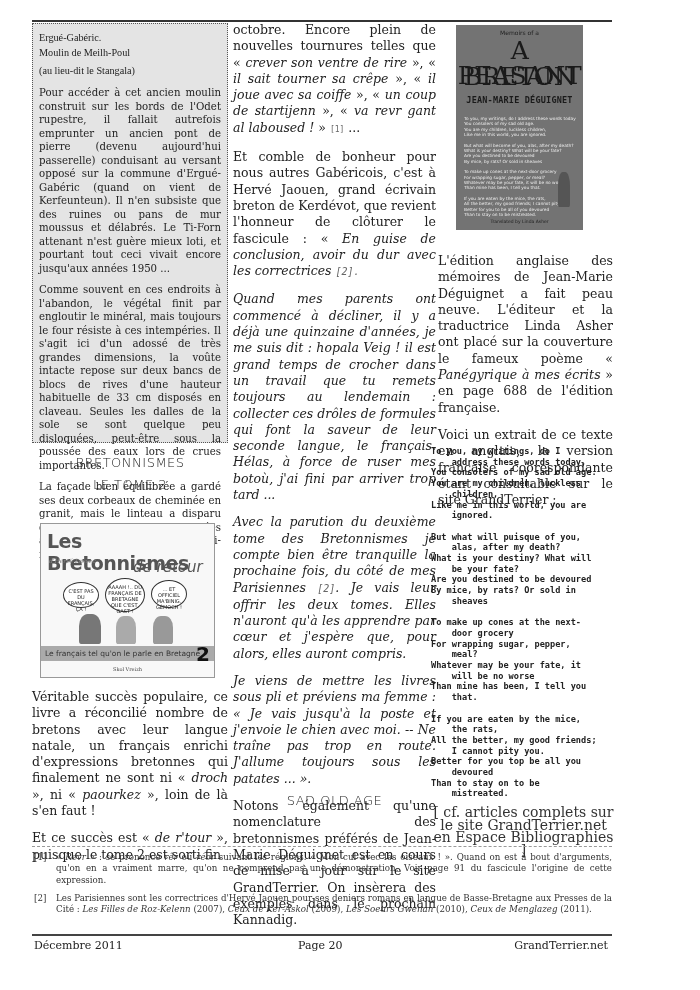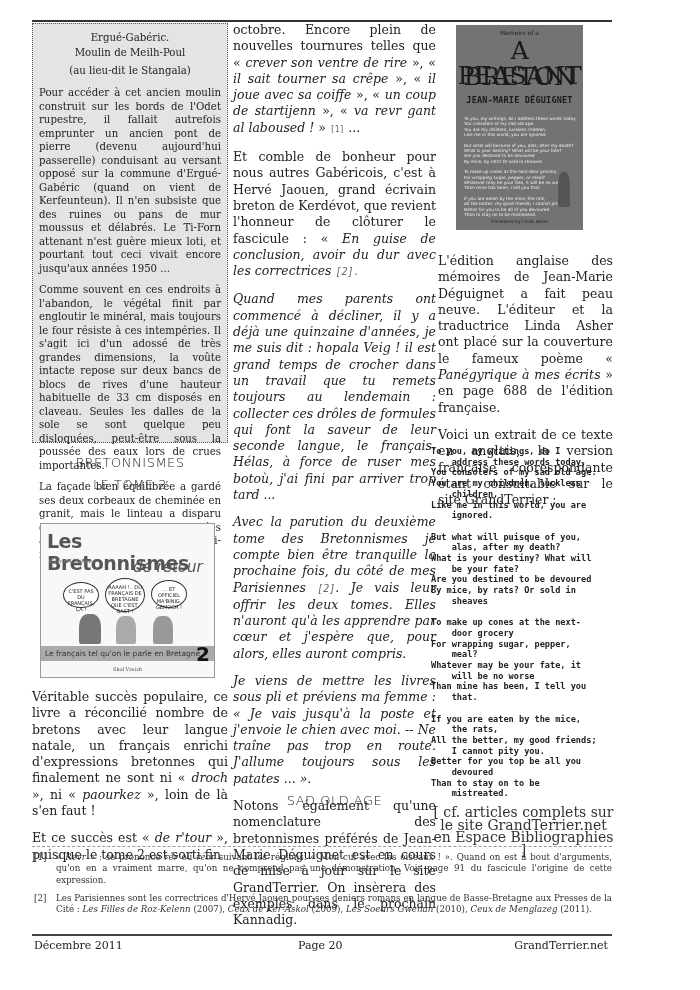--- a/index.html
+++ b/index.html
@@ -5,21 +5,21 @@
   * { box-sizing: border-box; margin: 0; padding: 0; }
   html, body { width: 700px; height: 990px; background: #ffffff; overflow: hidden; }
   body { position: relative; font-family: "DejaVu Serif", serif; color: #222; }
 
   .top-rule { position: absolute; left: 32px; top: 20px; width: 580px; height: 2px; background: #333; }
   .sidebar-box {
     position: absolute; left: 32px; top: 23px; width: 196px; height: 420px;
     background: #e4e4e4; border: 1px dotted #555; padding: 6px 6px;
     font-size: 10.2px; line-height: 13.5px;
   }
-  .sidebar-box .hd { text-align: center; line-height: 15px; }
+  .sidebar-box .hd { line-height: 15px; font-family: Liberation Serif, serif; }
   .sidebar-box .hd.sub { margin-top: 3px; }
   .sidebar-box p { text-align: justify; margin-top: 8px; }
 
   .hand-title {
     font-family: "DejaVu Sans", sans-serif; font-size: 13px; letter-spacing: 0.5px;
     text-align: center; line-height: 22px; color: #222; font-weight: 300;
   }
   .bt-title { position: absolute; left: 32px; top: 452px; width: 196px; }
 
   .cover1 {

